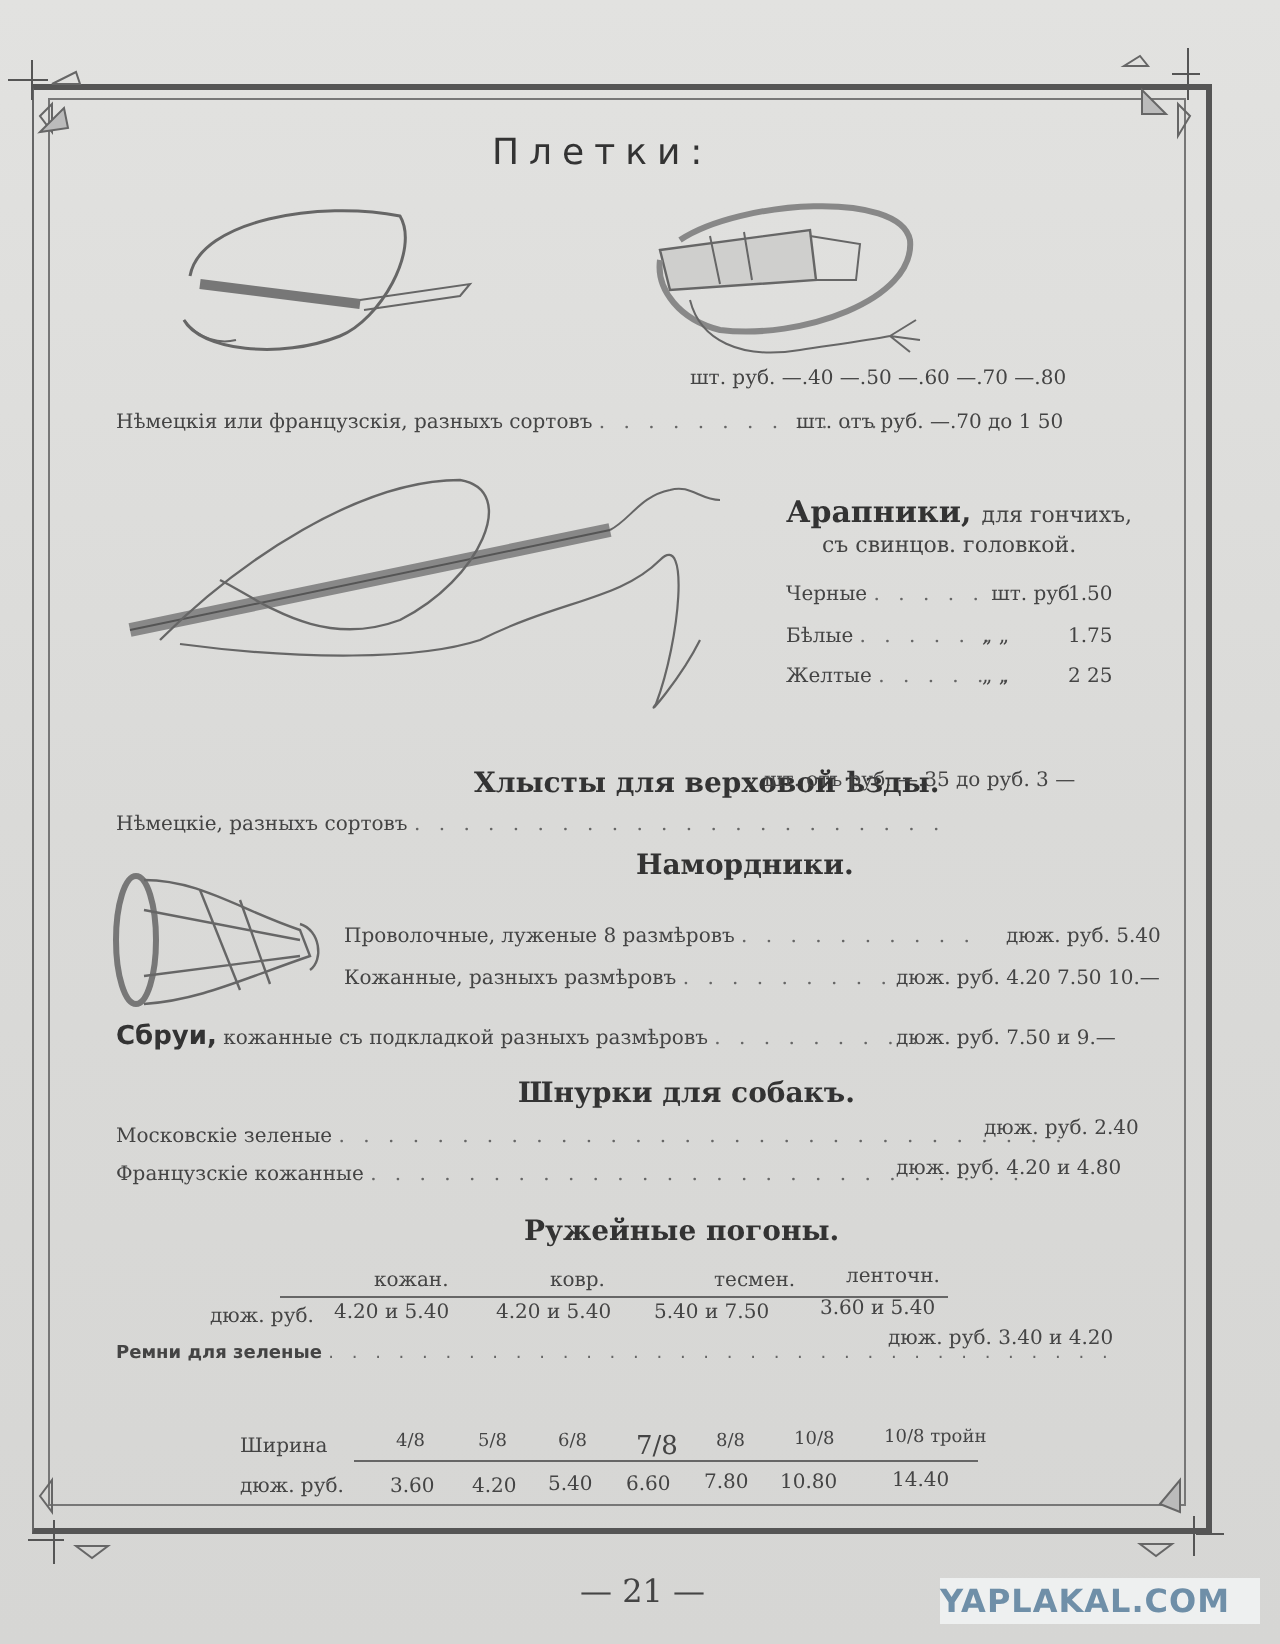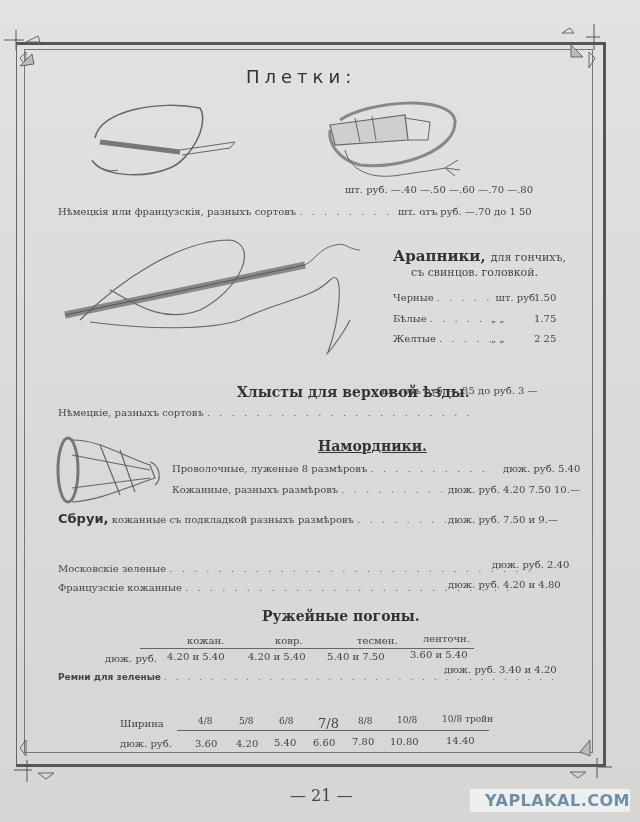--- a/index.html
+++ b/index.html
@@ -8,21 +8,21 @@
   .frame-outer{position:absolute;left:16px;top:42px;width:586px;height:719px;border-top:3px solid #555;border-left:1px solid #666;border-right:3px solid #555;border-bottom:3px solid #555;}
   .frame-inner{position:absolute;left:24px;top:49px;width:567px;height:702px;border:1px solid #777;}
   .abs{position:absolute;white-space:nowrap;}
   .title{font-family:"DejaVu Sans","Liberation Sans",sans-serif;font-size:18px;letter-spacing:5px;color:#333;}
   .row{font-size:10px;color:#444;}
   .h2{font-weight:bold;font-size:14px;color:#333;}
   .sub{font-size:11px;color:#444;}
   .dots{letter-spacing:3px;color:#666;}
   .rule{position:absolute;height:1px;background:#666;}
   .pageno{font-size:16px;color:#444;}
-  .wm{position:absolute;left:470px;top:789px;width:160px;height:23px;background:#eef0f0;color:#6f8fa8;font-family:"DejaVu Sans","Liberation Sans",sans-serif;font-weight:bold;font-size:16px;text-align:right;line-height:23px;letter-spacing:0.5px;}
+  .wm{position:absolute;left:470px;top:789px;width:160px;height:23px;background:#eef0f0;color:#6f8fa8;font-family:"DejaVu Sans","Liberation Sans",sans-serif;font-weight:bold;font-size:16px;text-align:left;line-height:23px;letter-spacing:0.5px;}
   svg{position:absolute;}
 </style>
 </head>
 <body>
 
 <div class="page">
 
   <div class="frame-outer"></div>
   <div class="frame-inner"></div>
   <svg width="640" height="822" style="left:0;top:0;">
@@ -123,40 +123,41 @@
 
   <svg width="640" height="822" style="left:0;top:0;">
     <g stroke="#666" fill="none" stroke-width="1.2">
       <ellipse cx="68" cy="470" rx="10" ry="32" stroke-width="3" stroke="#777"></ellipse>
       <path d="M72,440 C100,440 120,455 150,465 L155,478 C120,490 100,500 72,502"></path>
       <path d="M150,462 C160,465 162,480 155,485"></path>
       <path d="M72,455 L150,470 M72,488 L150,478 M100,445 L120,495 M120,450 L135,492"></path>
     </g>
   </svg>
 
-  <div class="abs h2" style="left:318px;top:438px;text-decoration:underline;">Намордники.</div>
+  <div class="abs h2" style="left:318px;top:425px;">Намордники.</div>
   <div class="abs row" style="left:172px;top:463px;">
     <span>Проволочные, луженые 8 размѣровъ</span>
     <span class="dots">. . . . . . . . . .</span>
   </div>
   <div class="abs row" style="left:503px;top:463px;">дюж. руб. 5.40</div>
 
   <div class="abs row" style="left:172px;top:484px;">
     <span>Кожанные, разныхъ размѣровъ</span>
     <span class="dots">. . . . . . . . .</span>
   </div>
   <div class="abs row" style="left:448px;top:484px;">дюж. руб. 4.20 7.50 10.—</div>
 
   <div class="abs row" style="left:58px;top:511px;">
     <span class="h2" style="font-size:13px;font-family:'DejaVu Sans','Liberation Sans',sans-serif;">Сбруи,</span>
     <span>кожанные съ подкладкой разныхъ размѣровъ</span>
     <span class="dots">. . . . . . . . .</span>
   </div>
   <div class="abs row" style="left:448px;top:514px;">дюж. руб. 7.50 и 9.—</div>
 
+  <div class="abs h2" style="left:259px;top:539px;">Шнурки для собакъ.</div>
   <div class="abs row" style="left:58px;top:563px;">
     <span>Московскіе зеленые</span>
     <span class="dots">. . . . . . . . . . . . . . . . . . . . . . . . . . . . . .</span>
   </div>
   <div class="abs row" style="left:492px;top:559px;">дюж. руб. 2.40</div>
 
   <div class="abs row" style="left:58px;top:582px;">
     <span>Французскіе кожанные</span>
     <span class="dots">. . . . . . . . . . . . . . . . . . . . . . . . . . .</span>
   </div>

